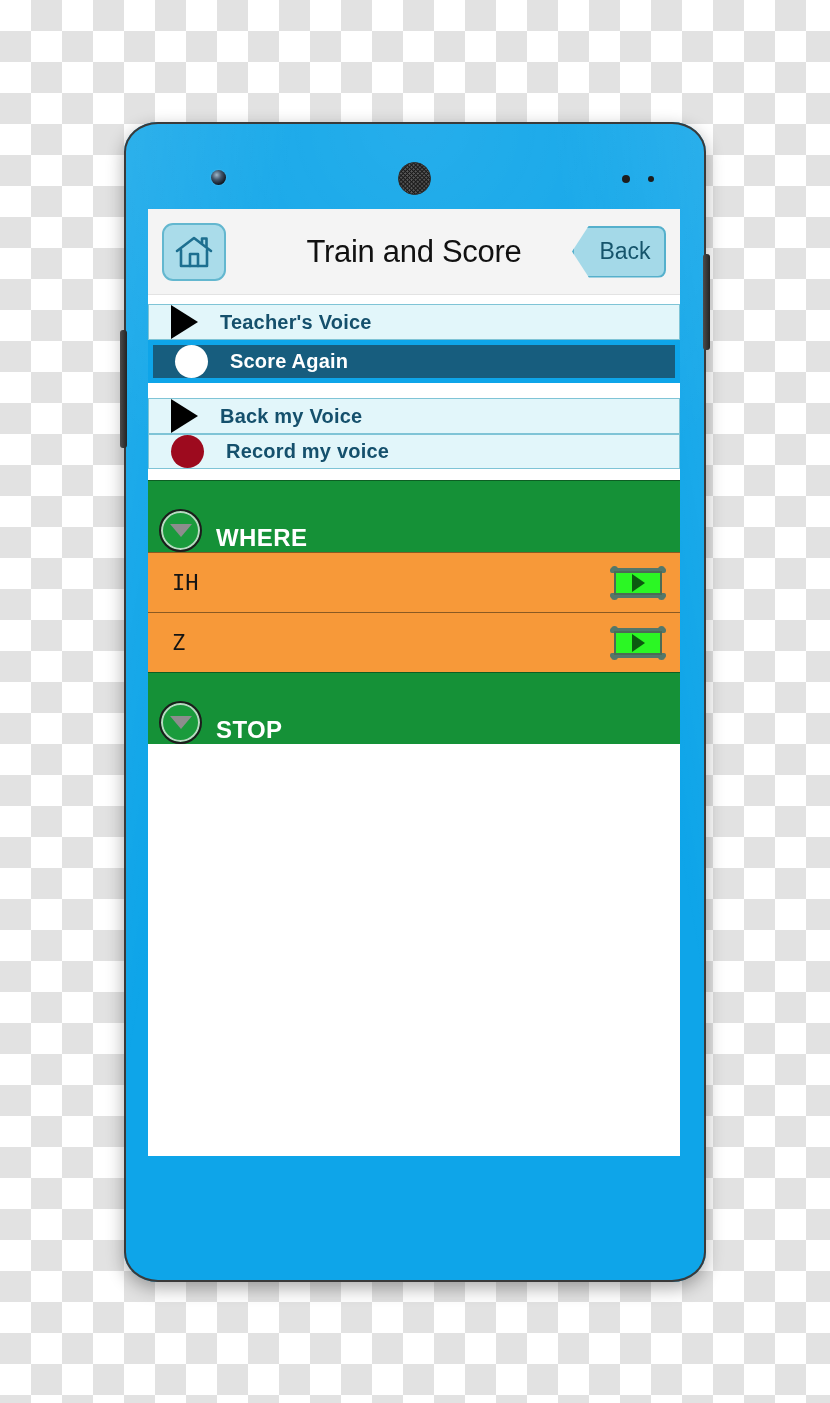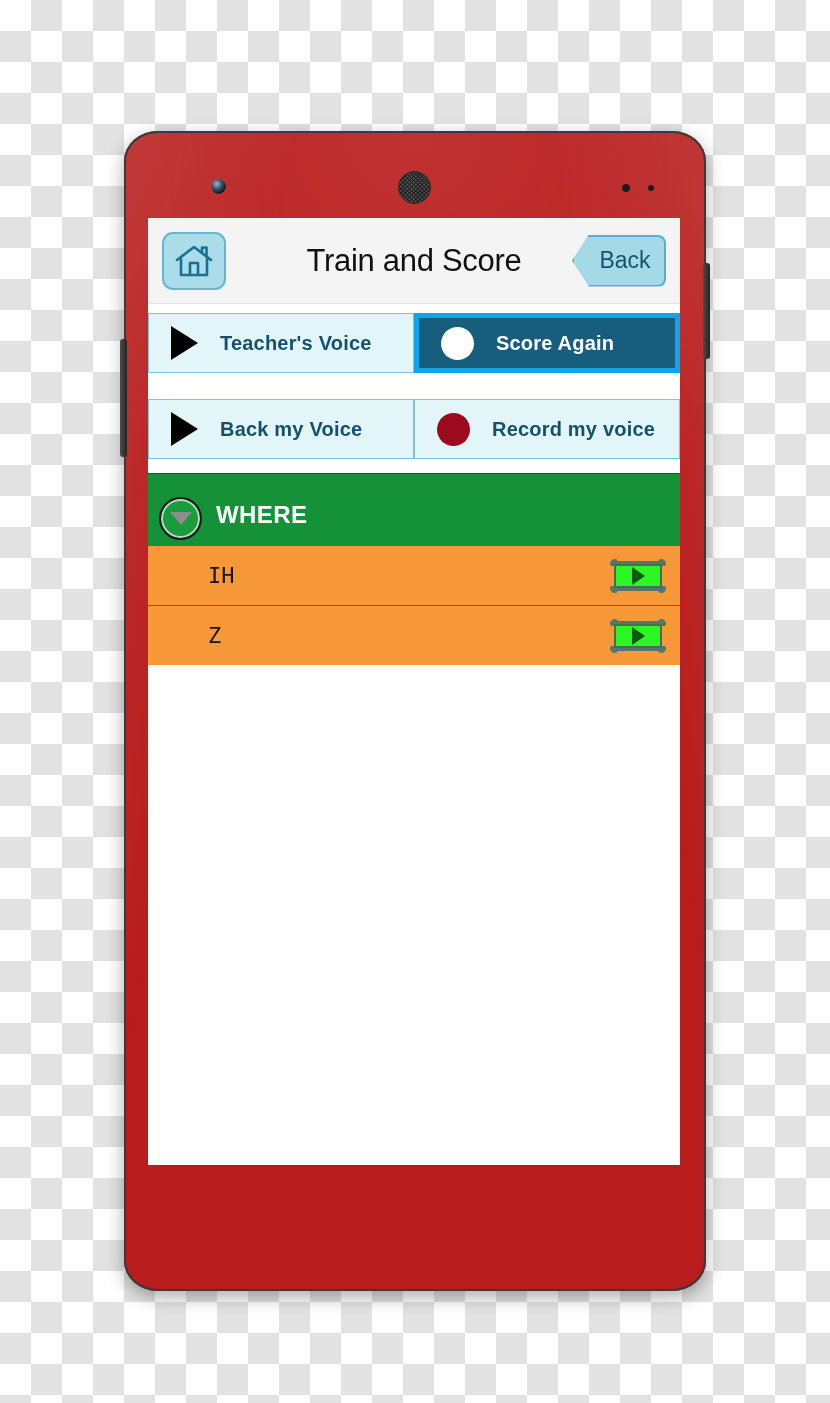--- a/index.html
+++ b/index.html
@@ -21,24 +21,23 @@
     position: relative;
   }
 
   
   #phone {
     position: absolute;
     left: 124px;
     top: 122px;
     width: 582px;
     height: 1160px;
-    background: #b91c1c;
+    background: #0ea5e9;
     border-radius: 34px / 30px;
     box-shadow: 0 6px 18px rgba(0,0,0,0.33);
-    margin-top: 9px;
   }
   #phone-glossy {
     position: absolute;
     inset: 0;
     border-radius: 34px / 30px;
     background:
       linear-gradient(100deg, rgba(255,255,255,0.10) 0%, rgba(255,255,255,0.00) 22%),
       linear-gradient(260deg, rgba(255,255,255,0.09) 0%, rgba(255,255,255,0.00) 20%),
       radial-gradient(120% 60% at 50% 0%, rgba(255,255,255,0.10) 0%, rgba(255,255,255,0) 60%);
     pointer-events: none;
@@ -165,22 +164,23 @@
     font-family: "DejaVu Sans Mono", "Liberation Mono", monospace;
     font-size: 33px;
     color: #0a0a0a;
     letter-spacing: 1px;
     white-space: nowrap;
   }
 
   
   .button-row {
     display: flex;
-    height: 60px;
+    height: 68px;
     margin-top: 8px;
+    flex-direction: column;
   }
   .ctrl-btn {
     flex: 1 1 50%;
     display: flex;
     align-items: center;
     gap: 22px;
     padding-left: 22px;
   }
   .ctrl-btn.light {
     background: #e2f6fa;
@@ -216,21 +216,21 @@
   #button-row-1 { margin-top: 9px; }
   #button-row-2 { margin-top: 26px; }
 
   
   #word-list {
     margin-top: 14px;
   }
   .word-row {
     height: 72px;
     display: flex;
-    align-items: center;
+    align-items: flex-end;
     padding-top: 11px;
     padding-left: 11px;
     position: relative;
     border-top: 1px solid rgba(0,0,0,0.35);
   }
   .word-row.green { background: #159137; }
   .word-row.red   { background: #fc0000; }
 
   .toggle-circle {
     width: 43px; height: 43px;
@@ -270,21 +270,21 @@
     margin-top: -1px;
   }
 
   
   .phoneme-row {
     height: 60px;
     background: #f79939;
     display: flex;
     align-items: center;
     border-top: 1px solid #8a5a22;
-    padding: 0 14px 0 60px;
+    padding: 0 14px 0 24px;
   }
   .phoneme-label {
     font-family: "DejaVu Sans Mono", "Liberation Mono", monospace;
     font-size: 22px;
     color: #141414;
   }
   .video-icon {
     margin-left: auto;
     width: 56px; height: 34px;
     position: relative;
@@ -420,16 +420,22 @@
           <span class="knob bl"></span>
           <span class="knob br"></span>
           <span class="reel">
             <span class="play"></span>
           </span>
         </span>
       </div>
 
 
 
+      <div class="word-row green">
+        <span class="toggle-circle">
+          <span class="tri-down"></span>
+        </span>
+        <span class="word-label">STOP</span>
+      </div>
 
     </div>
   </div>
 </div>
 
 </body></html>

